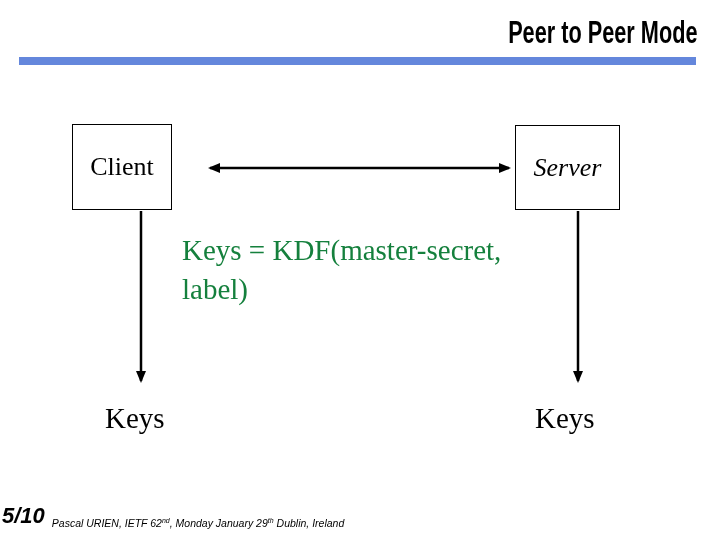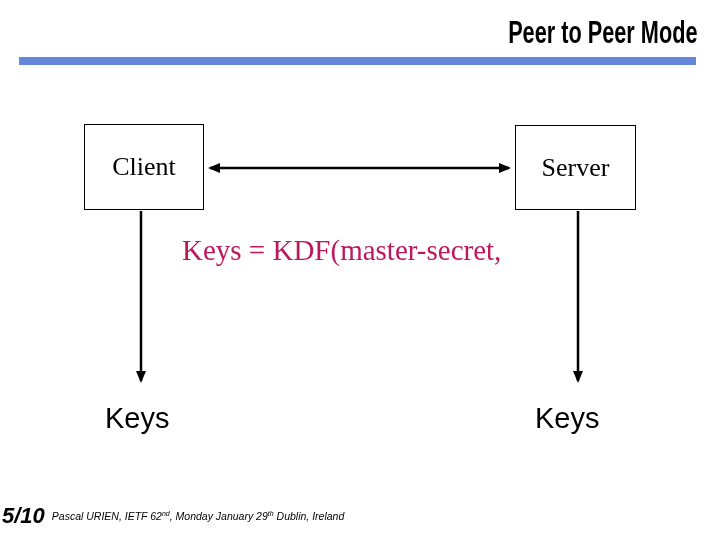--- a/index.html
+++ b/index.html
@@ -42,57 +42,57 @@
     position: absolute;
     border: 1.5px solid #000000;
     background: #ffffff;
     display: flex;
     align-items: center;
     justify-content: center;
     font-family: "Liberation Serif", serif;
     font-size: 26px;
     color: #000000;
   }
-  .client-box { left: 84px;  top: 124px; width: 120px; height: 86px; }
-  .server-box { left: 515px; top: 125px; width: 121px; height: 85px; }
+  .client-box { left: 72px;  top: 124px; width: 100px; height: 86px; }
+  .server-box { left: 515px; top: 125px; width: 105px; height: 85px; font-style: italic; }
 
   .arrows-overlay {
     position: absolute;
     left: 0; top: 0;
     width: 720px; height: 540px;
     pointer-events: none;
   }
 
   .kdf-block {
     position: absolute;
     left: 182px;
     top: 231px;
     font-family: "Liberation Serif", serif;
     font-size: 29px;
     line-height: 39px;
-    color: #be185d;
+    color: #15803d;
     white-space: nowrap;
   }
 
   .keys-label {
     position: absolute;
-    font-family: Liberation Sans, sans-serif;
+    font-family: Liberation Serif, serif;
     font-size: 29px;
     color: #000000;
     white-space: nowrap;
   }
   .keys-left  { left: 105px; top: 402px; }
   .keys-right { left: 535px; top: 402px; }
 
   .footer {
     position: absolute;
     left: 2px;
     top: 503px;
     display: flex;
-    align-items: center;
+    align-items: flex-end;
     gap: 7px;
     color: #000000;
   }
   .page-number {
     font-family: "Liberation Sans", sans-serif;
     font-style: italic;
     font-weight: bold;
     font-size: 22px;
     white-space: nowrap;
   }
@@ -133,20 +133,21 @@
         <path d="M12,0 L0,5 L12,10 z" fill="#000000"></path>
       </marker>
     </defs>
     <line x1="210" y1="168" x2="509" y2="168" stroke="#000000" stroke-width="2.5" marker-start="url(#arrow-start)" marker-end="url(#arrow-end)"></line>
     <line x1="141" y1="211" x2="141" y2="381" stroke="#000000" stroke-width="2.5" marker-end="url(#arrow-end)"></line>
     <line x1="578" y1="211" x2="578" y2="381" stroke="#000000" stroke-width="2.5" marker-end="url(#arrow-end)"></line>
   </svg>
 
   <div class="kdf-block">
     <div>Keys = KDF(master-secret,</div>
+    <div>label)</div>
   </div>
 
   <div class="keys-label keys-left">Keys</div>
   <div class="keys-label keys-right">Keys</div>
 
   <div class="footer">
     <span class="page-number">5/10</span>
     <span class="credit"><span>Pascal URIEN, IETF 62</span><sup>nd</sup><span>, Monday January 29</span><sup>th</sup><span> Dublin, Ireland</span></span>
   </div>
 

